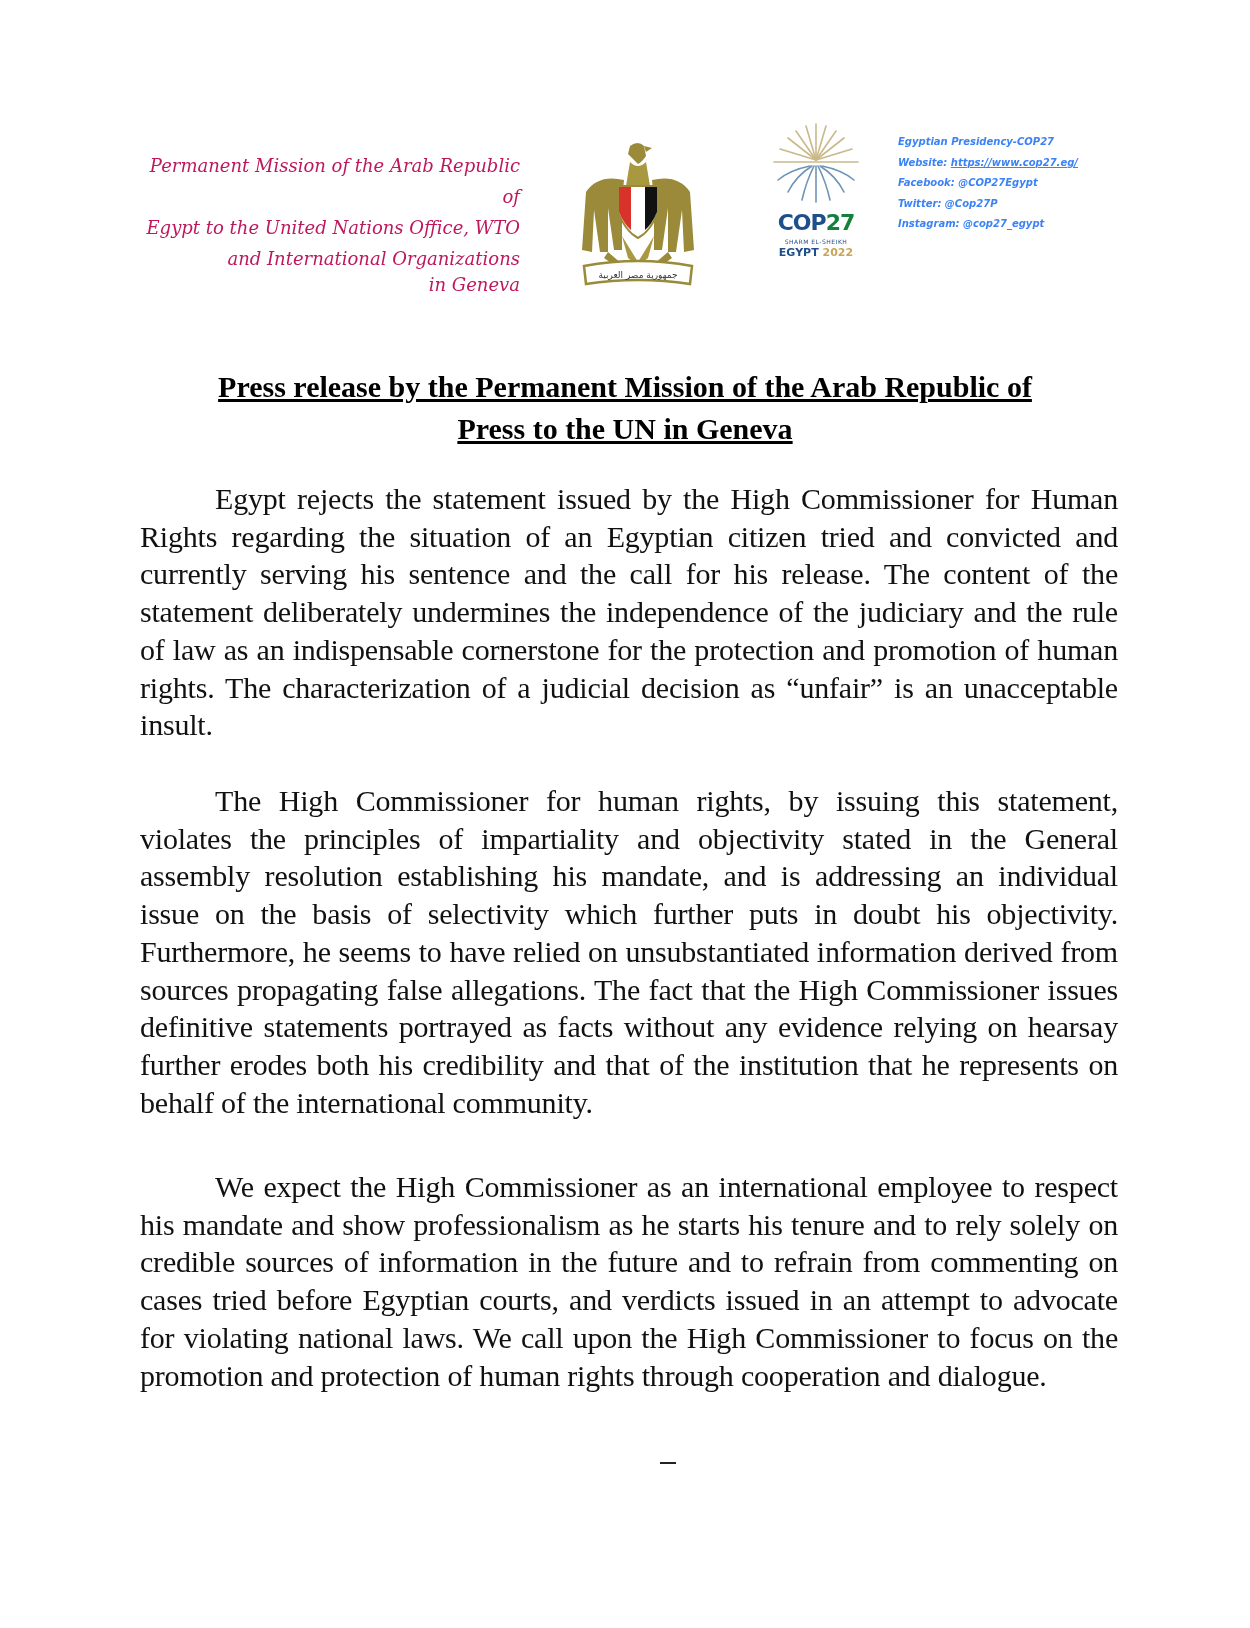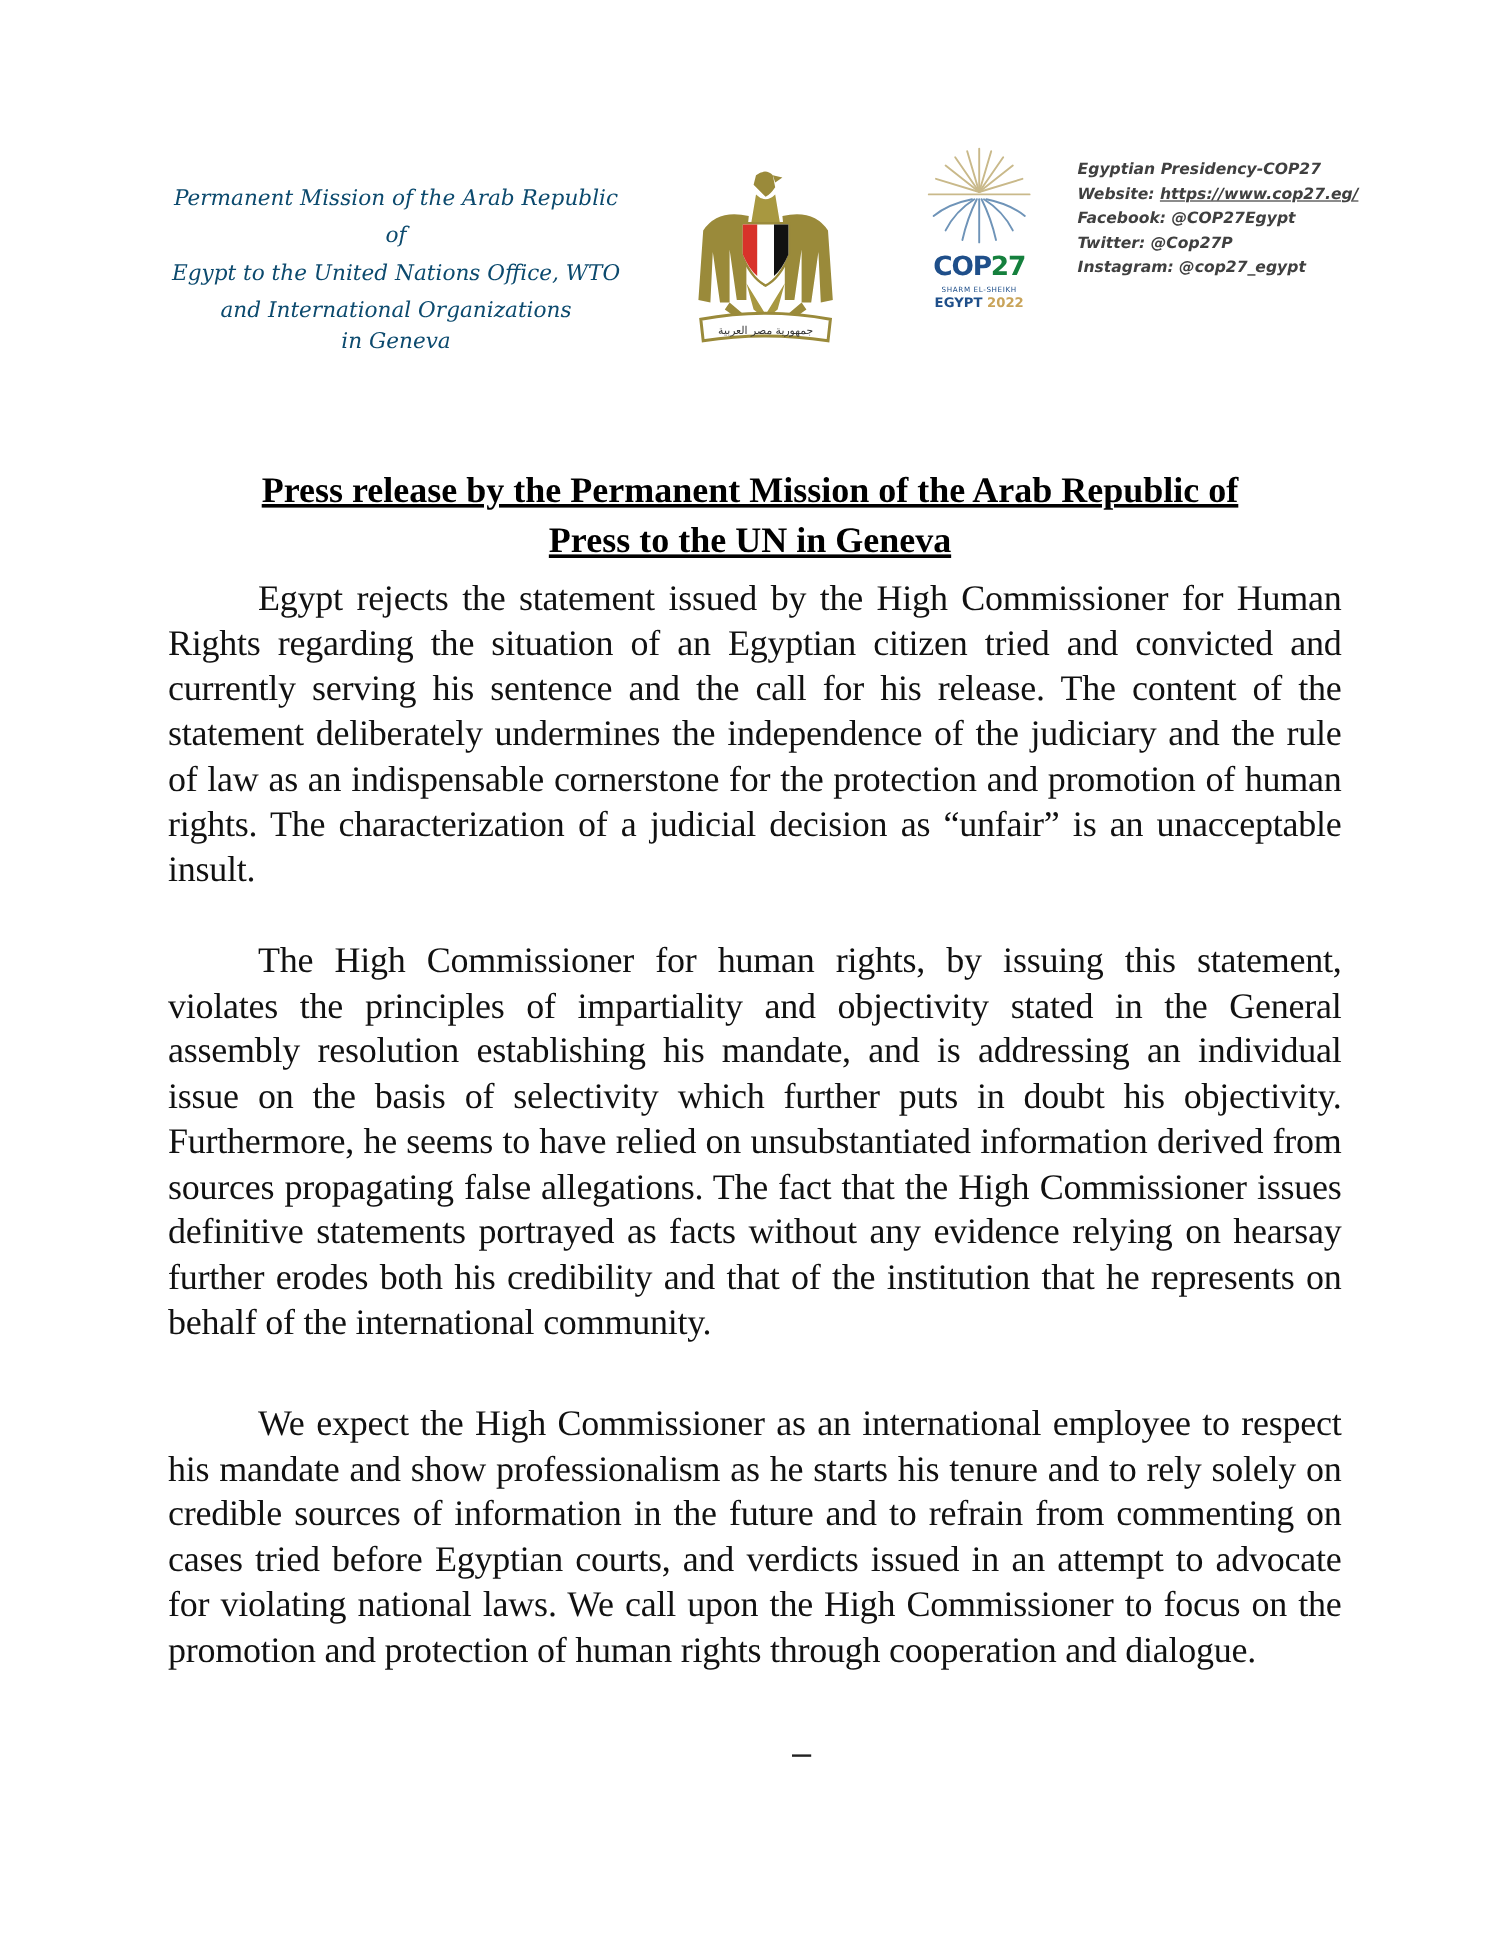--- a/index.html
+++ b/index.html
@@ -2,22 +2,22 @@
 <html><head>
   <meta charset="utf-8">
   <style>
     html, body { margin: 0; padding: 0; background: #ffffff; }
     body { width: 1250px; height: 1628px; position: relative; overflow: hidden; color: #111; }
     .page { position: absolute; left: 0; top: 0; width: 1250px; height: 1628px; background: #fff; }
 
     
     .mission {
       position: absolute; left: 140px; top: 150px; width: 380px;
-      text-align: center; font-family: "DejaVu Serif", serif; font-style: italic;
-      font-size: 18px; line-height: 31px; color: #0c4a6e;
+      text-align: right; font-family: "DejaVu Serif", serif; font-style: italic;
+      font-size: 18px; line-height: 31px; color: #be185d;
     }
     .mission .l4 { line-height: 22px; }
 
     
     .emblem { position: absolute; left: 578px; top: 140px; width: 120px; height: 150px; }
 
     
     .cop { position: absolute; left: 770px; top: 122px; width: 92px; height: 140px; }
     .cop-word { position: absolute; left: 0; top: 88px; width: 92px; text-align: center;
       font-family: "DejaVu Sans", sans-serif; font-weight: bold; font-size: 22px; letter-spacing: -1px; }
@@ -26,25 +26,25 @@
     .cop-sub { position: absolute; left: 0; top: 116px; width: 92px; text-align: center;
       font-family: "DejaVu Sans", sans-serif; font-size: 6px; color: #1f4f8a; letter-spacing: 0.5px; }
     .cop-year { position: absolute; left: 0; top: 124px; width: 92px; text-align: center;
       font-family: "DejaVu Sans", sans-serif; font-weight: bold; font-size: 11px; }
     .cop-year .y1 { color: #1f4f8a; }
     .cop-year .y2 { color: #c9a45a; }
 
     
     .contact { position: absolute; left: 898px; top: 132px; width: 260px;
       font-family: "DejaVu Sans", sans-serif; font-style: italic; font-weight: bold;
-      font-size: 13px; line-height: 20.5px; color: #404040; }
+      font-size: 10px; line-height: 20.5px; color: #3b82f6; }
     .contact .url { text-decoration: underline; }
 
     
-    .title { position: absolute; left: 140px; top: 388px; width: 970px; text-align: center;
+    .title { position: absolute; left: 140px; top: 366px; width: 970px; text-align: center;
       font-family: "Liberation Serif", serif; font-weight: bold; font-size: 30px; line-height: 42px;
       text-decoration: underline; color: #000; }
 
     
     .para { position: absolute; left: 140px; width: 978px;
       font-family: "Liberation Serif", serif; font-size: 30px; line-height: 37.7px;
       text-align: justify; text-indent: 75px; color: #111; margin: 0; letter-spacing: -0.2px; }
     .p1 { top: 480px; }
     .p2 { top: 782px; }
     .p3 { top: 1168px; }

